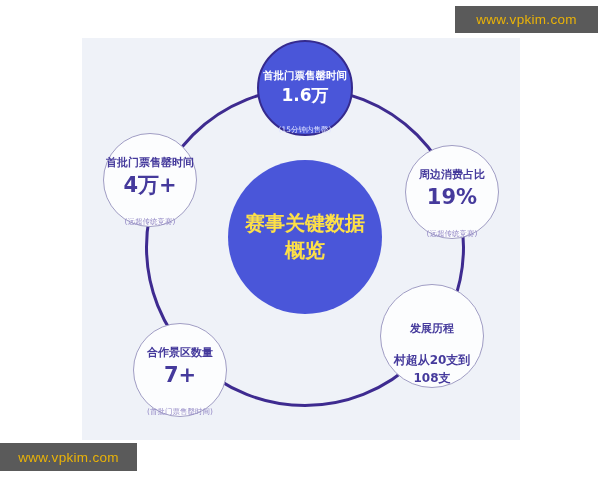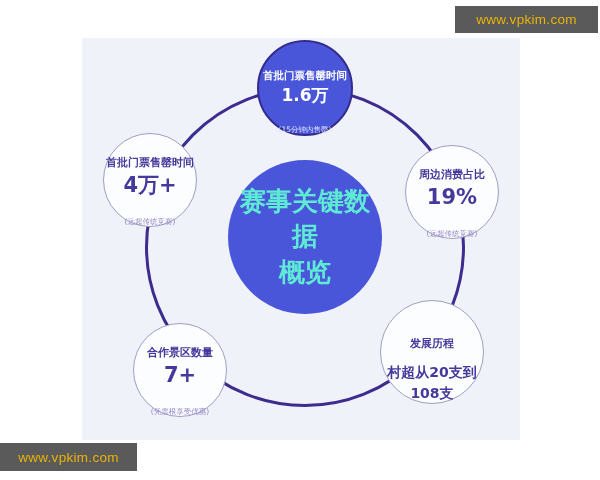--- a/index.html
+++ b/index.html
@@ -25,30 +25,30 @@
   .node.white {
     background:#fcfdfe; border:1.5px solid #a09dc4; color:#453a9c;
   }
   .node.blue {
     background:#4a56d9; border:2px solid #352a8e; color:#ffffff;
   }
   .node-title { font-size:11px; font-weight:bold; }
   .node-title.small { font-size:10.5px; }
   .node-value { font-size:21px; font-weight:bold; margin-top:3px; }
   .node-value.top-value { font-size:17px; }
-  .node-value.multiline { font-size:14px; white-space:pre-line; line-height:1.45; margin-top:0; }
+  .node-value.multiline { font-size:12px; white-space:pre-line; line-height:1.45; margin-top:16px; }
   .node-note { font-size:7.5px; margin-top:18px; color:#9287c5; }
   .node.blue .node-note { color:#dfe3ff; }
   .center-circle {
     position:absolute; left:228px; top:160px; width:154px; height:154px;
     background:#4a56d9; border-radius:50%; z-index:3;
     display:flex; align-items:center; justify-content:center; text-align:center;
   }
   .center-title {
-    color:#5eead4; font-size:26px; font-weight:bold; line-height:1.35;
+    color:#fde047; font-size:20px; font-weight:bold; line-height:1.35;
     white-space:pre-line;
   }
   .wm {
     position:absolute; background:#5a5a5a; color:#eab308;
     display:flex; align-items:center; justify-content:center;
     font-size:13.5px; font-family:"Liberation Sans", sans-serif;
     z-index:5; letter-spacing:0.3px;
   }
   .wm-tr { top:6px; right:2px; width:143px; height:27px; }
   .wm-bl { top:443px; left:0px; width:137px; height:28px; }
@@ -74,24 +74,24 @@
 
 <div class="node white" style="left:405px; top:145px; width:94px; height:94px;">
   <div class="node-title">周边消费占比</div>
   <div class="node-value">19%</div>
   <div class="node-note">(远超传统竞赛)</div>
 </div>
 
 <div class="node white" style="left:133px; top:323px; width:94px; height:94px;">
   <div class="node-title">合作景区数量</div>
   <div class="node-value">7+</div>
-  <div class="node-note">(凭票根享受优惠)</div>
+  <div class="node-note">(首批门票售罄时间)</div>
 </div>
 
-<div class="node white" style="left:380px; top:300px; width:104px; height:104px;gap:12px;">
+<div class="node white" style="left:380px; top:284px; width:104px; height:104px;">
   <div class="node-title">发展历程</div>
   <div class="node-value multiline">村超从20支到
 108支</div>
 </div>
 
 <div class="center-circle">
   <div class="center-title">赛事关键数据
 概览</div>
 </div>
 

